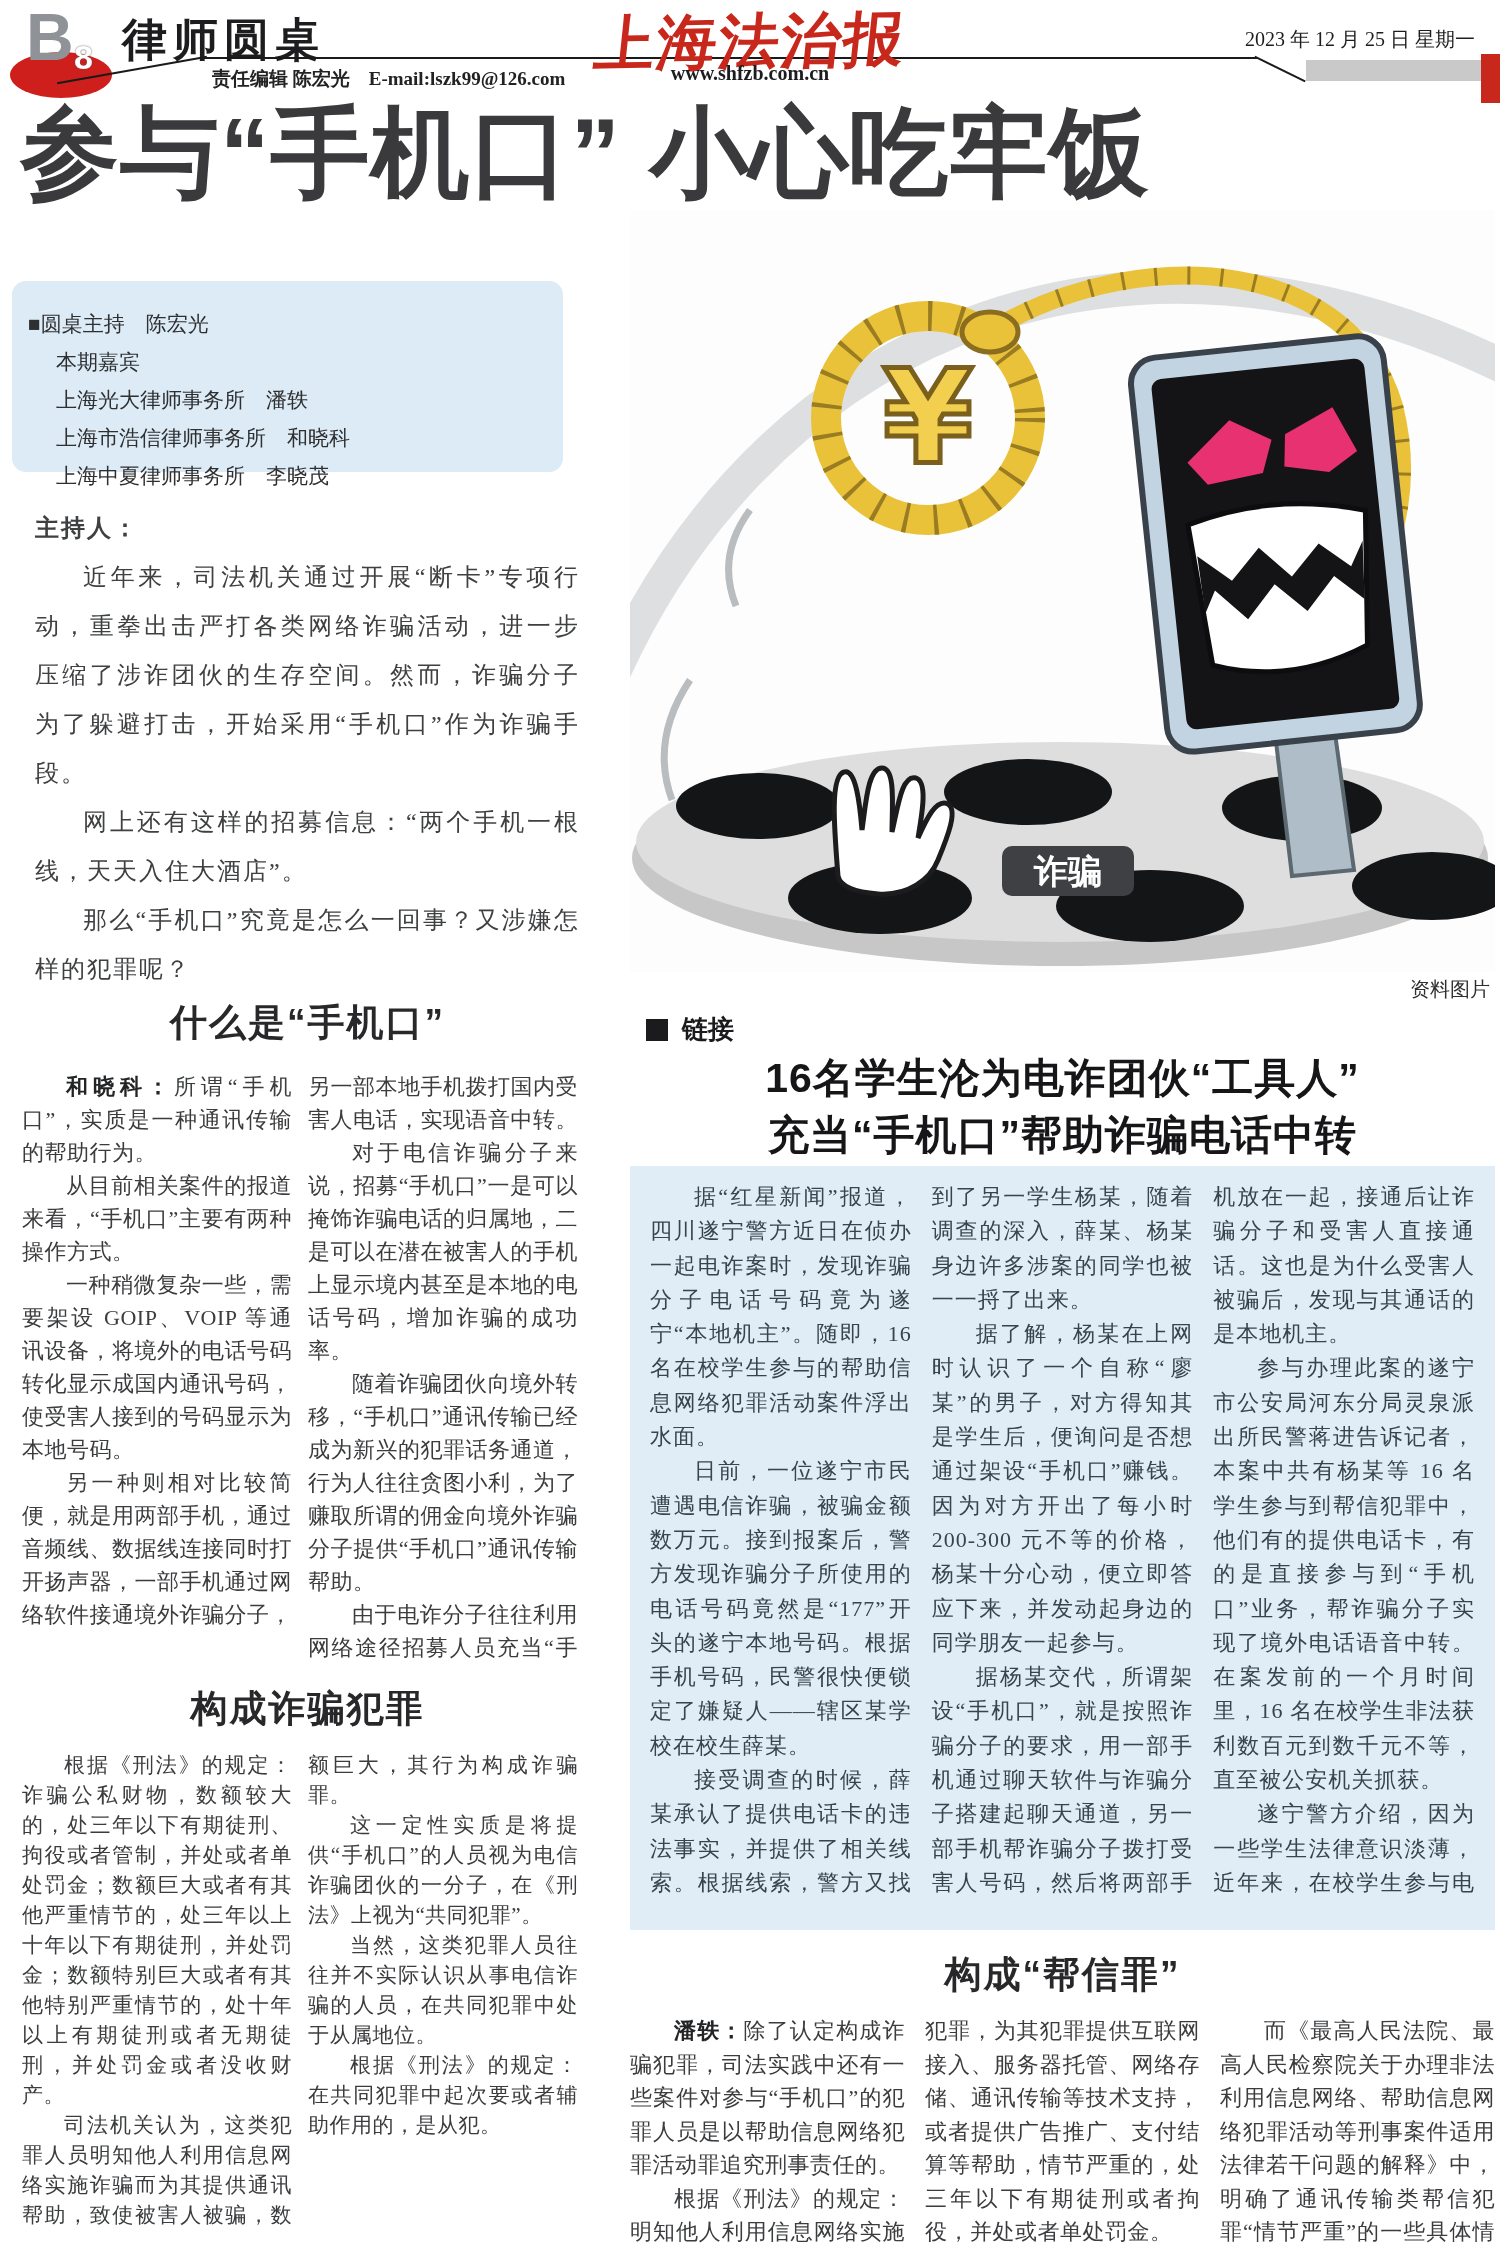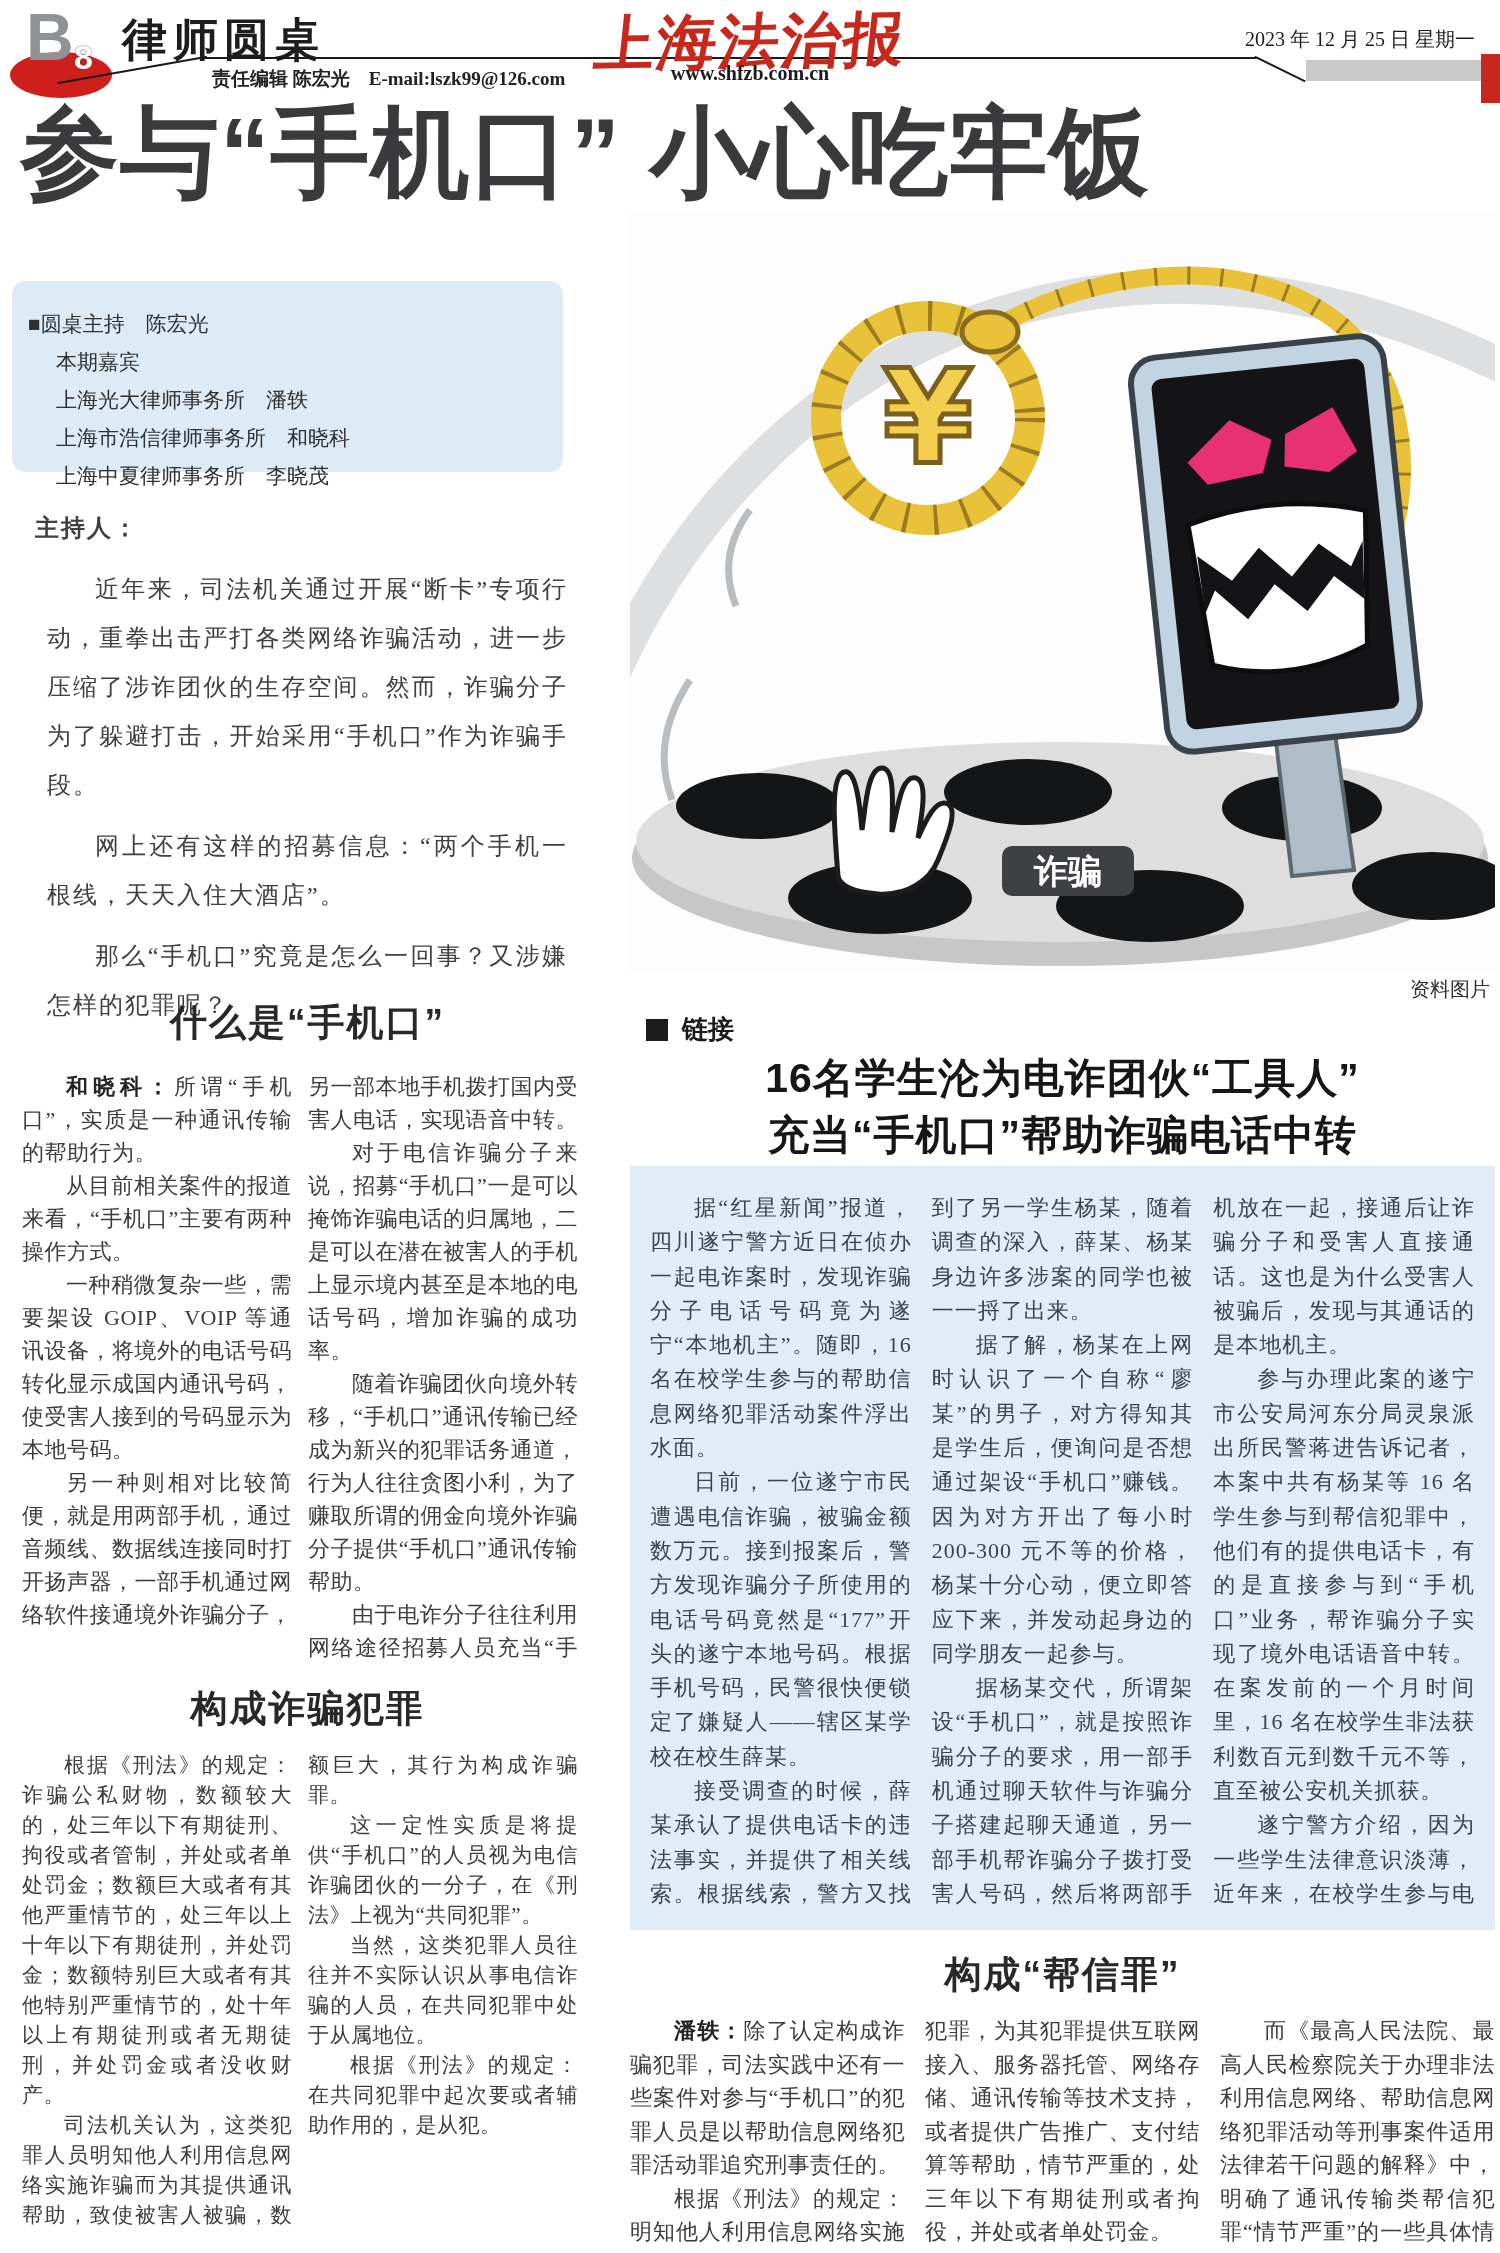--- a/index.html
+++ b/index.html
@@ -29,21 +29,21 @@
             font-family:"Liberation Sans",sans-serif;font-weight:bold;font-size:99px;
             color:#3a3a3c;letter-spacing:1px;white-space:nowrap;}
   
   .panel-box{left:12px;top:281px;width:551px;height:191px;background:#dcebf5;
              padding:24px 0 0 16px;box-sizing:border-box;
              font-family:"Liberation Sans",sans-serif;font-size:21px;color:#2e2f31;line-height:38px;border-radius:14px;}
   .panel-box .line{white-space:nowrap;}
   .intro{left:35px;top:504px;width:545px;font-size:24px;line-height:49px;letter-spacing:2px;
          color:#3f4042;text-align:justify;}
   .intro .label{font-weight:bold;}
-  .intro p{margin:12px;text-indent:2em;}
+  .intro p{margin:0;text-indent:2em;}
   .sec-title{font-family:"Liberation Sans",sans-serif;font-weight:bold;font-size:37px;
              color:#28282a;text-align:center;letter-spacing:2px;}
   .t-what{left:35px;top:998px;width:545px;}
   .t-fraud{left:35px;top:1684px;width:545px;}
   .t-bang{left:630px;top:1950px;width:865px;}
   .body-cols{text-align:justify;color:#3b3c3e;}
   .body-cols p{margin:0;text-indent:2em;}
   .spk{font-family:"Liberation Sans",sans-serif;font-weight:bold;color:#232426;}
   .what-body{left:22px;top:1070px;width:556px;height:594px;column-count:2;column-gap:16px;
              column-fill:auto;font-size:22px;line-height:33px;letter-spacing:0.5px;overflow:hidden;}
@@ -52,21 +52,21 @@
   
   .cartoon{left:630px;top:210px;width:865px;height:762px;background:#fdfdfd;overflow:hidden;}
   .credit{left:630px;top:976px;width:860px;text-align:right;font-size:20px;color:#2f2f31;}
   .linktag{left:633px;top:1012px;font-family:"Liberation Sans",sans-serif;font-weight:bold;
            font-size:26px;color:#1b1b1d;display:flex;align-items:center;gap:14px;padding-left:13px;}
   .sq{width:22px;height:22px;background:#1b1b1d;display:inline-block;}
   .link-title{left:630px;top:1050px;width:865px;text-align:center;
               font-family:"Liberation Sans",sans-serif;font-weight:900;font-size:41px;
               line-height:57px;color:#161618;letter-spacing:1px;}
   .link-box{left:630px;top:1166px;width:865px;height:764px;background:#e0edf7;box-sizing:border-box;
-            padding:25px 20px;}
+            padding:14px 20px;}
   .link-cols{column-count:3;column-gap:20px;column-fill:auto;height:722px;font-size:22px;
              line-height:34.3px;letter-spacing:1px;text-align:justify;color:#39434d;overflow:hidden;}
   .link-cols p{margin:0;text-indent:2em;}
   .bang-body{left:630px;top:2014px;width:865px;height:239px;column-count:3;column-gap:20px;
              column-fill:auto;font-size:22px;line-height:33.5px;letter-spacing:0.5px;overflow:hidden;}
 </style>
 </head>
 <body>
 
 <div class="abs logo-oval"></div>

